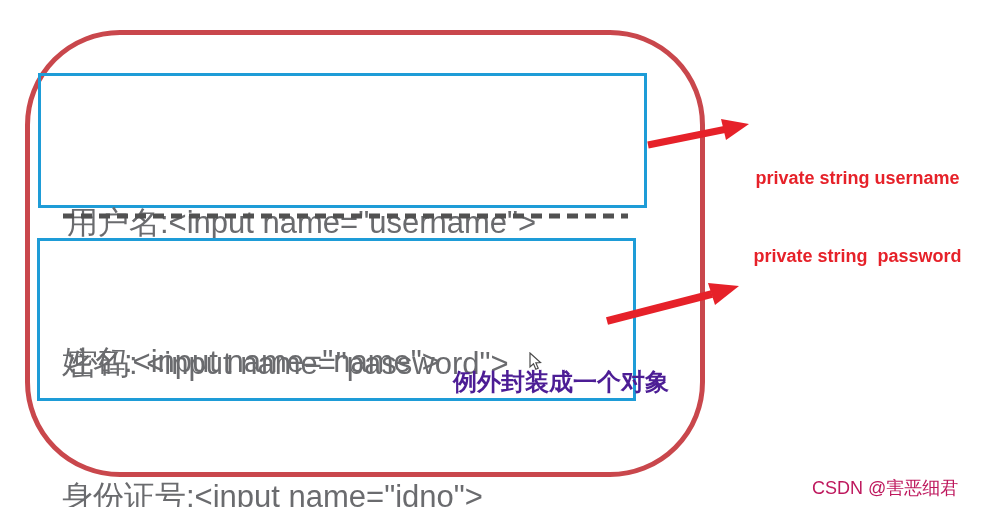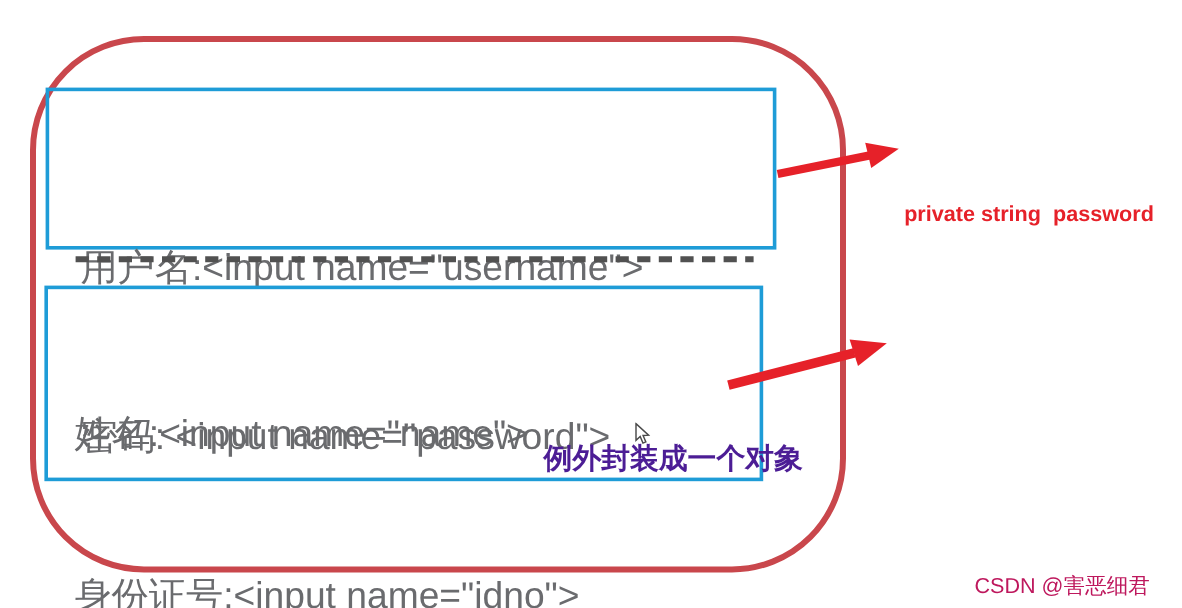--- a/index.html
+++ b/index.html
@@ -146,20 +146,21 @@
       <polygon points="749,124 721,119 726,140" fill="#e62129"></polygon>
     </g>
 
     <g>
       <line x1="607" y1="321" x2="712" y2="294" stroke="#e62129" stroke-width="8"></line>
       <polygon points="739,286 708,283 715,305" fill="#e62129"></polygon>
     </g>
   </svg>
 
   <div class="annotation annotation-top">
+    <span class="code-line">private string username</span>
     <span class="code-line">private string  password</span>
   </div>
 
 
   <div class="caption-red">例外封装成一个对象</div>
 
   <svg class="cursor-icon" viewBox="0 0 14 20">
     <path d="M2,1 L2,15 L5.5,11.8 L7.8,17.2 L10.2,16.2 L7.9,10.9 L12.5,10.6 Z" fill="#ffffff" stroke="#4a4a4a" stroke-width="1.2"></path>
   </svg>
 

